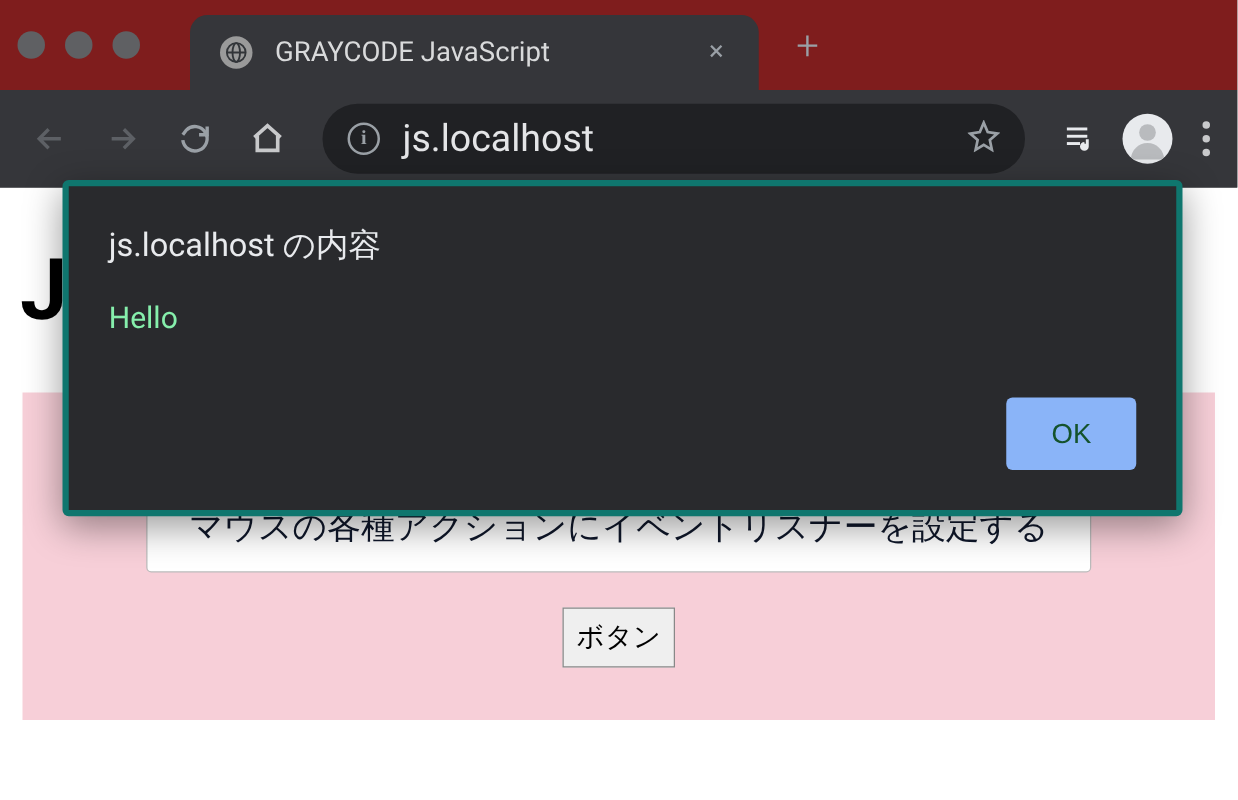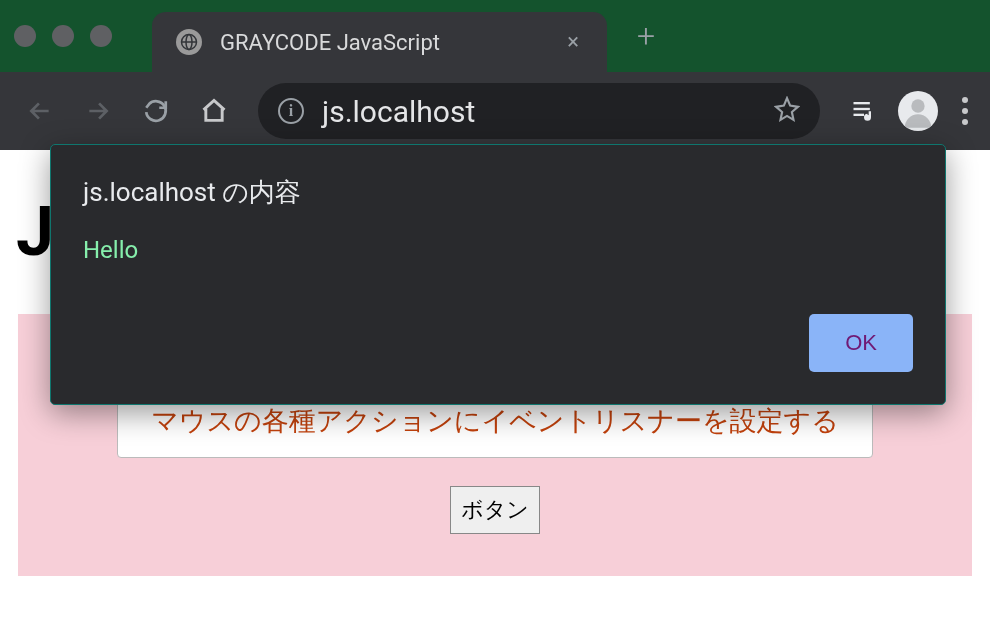--- a/index.html
+++ b/index.html
@@ -11,21 +11,21 @@
     overflow: hidden;
     position: relative;
   }
   .chrome {
     background: #202124;
   }
   .titlebar {
     height: 72px;
     display: flex;
     align-items: center;
-    background: #14532d;
+    background: #7f1d1d;
     padding-left: 14px;
   }
   .traffic {
     display: flex;
     gap: 16px;
     margin-right: 40px;
   }
   .traffic-dot {
     width: 22px;
     height: 22px;
@@ -173,62 +173,62 @@
     display: flex;
     flex-direction: column;
     align-items: center;
   }
   .white-box {
     background: #fff;
     border: 1px solid #bbb;
     border-radius: 4px;
     padding: 18px 30px;
     font-size: 27px;
-    color: #c2410c;
+    color: #0f172a;
     width: 756px;
     text-align: center;
     margin-top: 40px;
   }
   .page-button {
     margin-top: 28px;
     background: #efefef;
     border: 1px solid #888;
     padding: 8px 10px;
     font-size: 22px;
     color: #000;
   }
   
   .alert {
     position: absolute;
     left: 50px;
     top: 144px;
     width: 896px;
     background: #292a2d;
-    border: 1px solid #0f766e;
+    border: 5px solid #0f766e;
     border-radius: 5px;
     box-shadow: 0 8px 30px rgba(0,0,0,0.4);
     padding: 30px 32px 32px 32px;
   }
   .alert-title {
     color: #e8eaed;
     font-size: 26px;
     margin-bottom: 26px;
   }
   .alert-msg {
     color: #86efac;
     font-size: 24px;
     margin-bottom: 50px;
   }
   .alert-actions {
     display: flex;
     justify-content: flex-end;
   }
   .alert-ok {
     background: #8ab4f8;
-    color: #701a75;
+    color: #14532d;
     border: none;
     border-radius: 5px;
     padding: 16px 36px;
     font-size: 22px;
   }
 </style>
 </head>
 <body>
 
 <div class="chrome">

